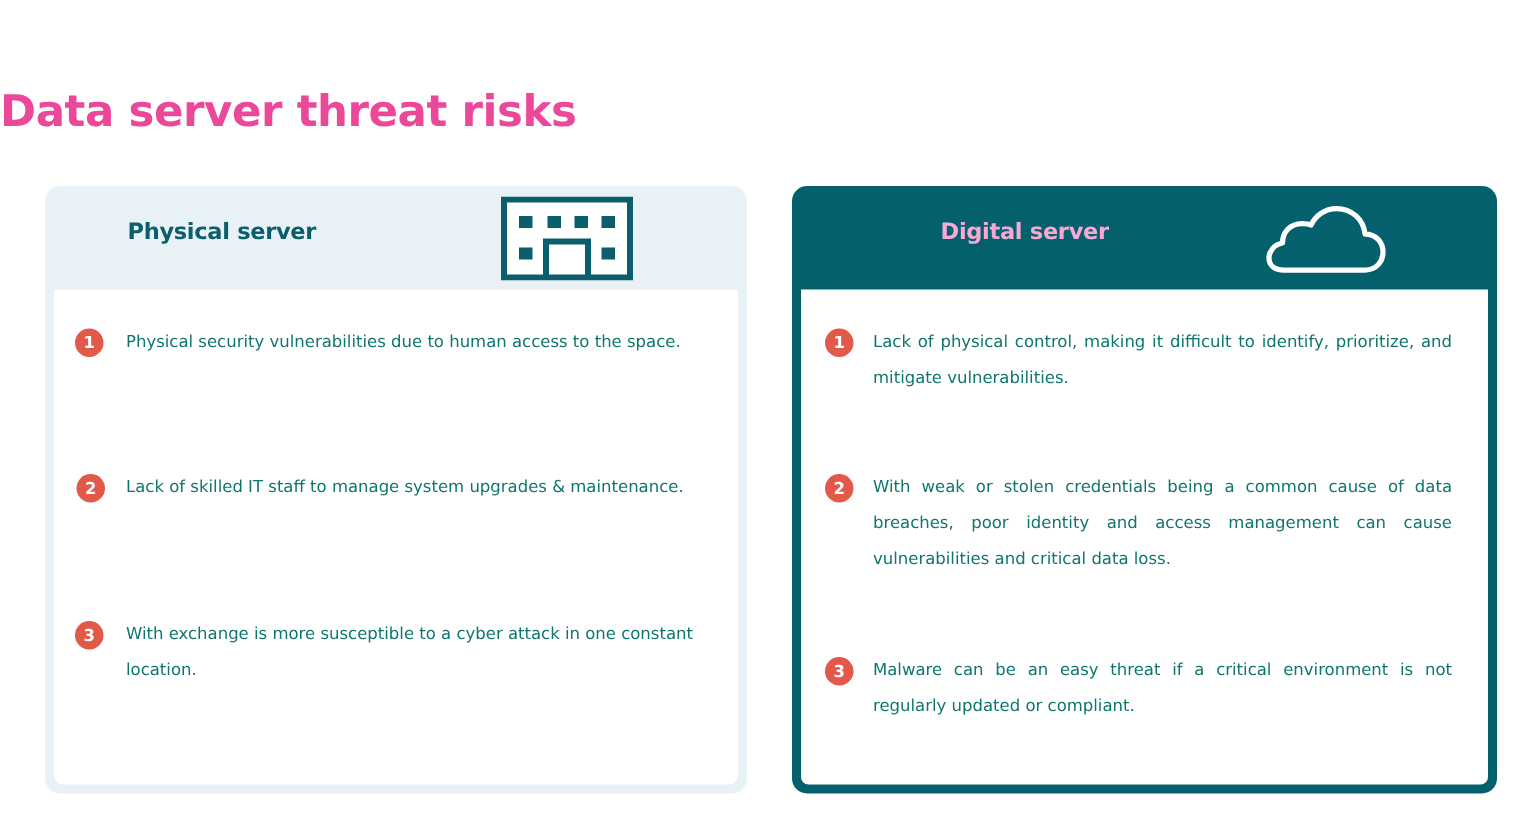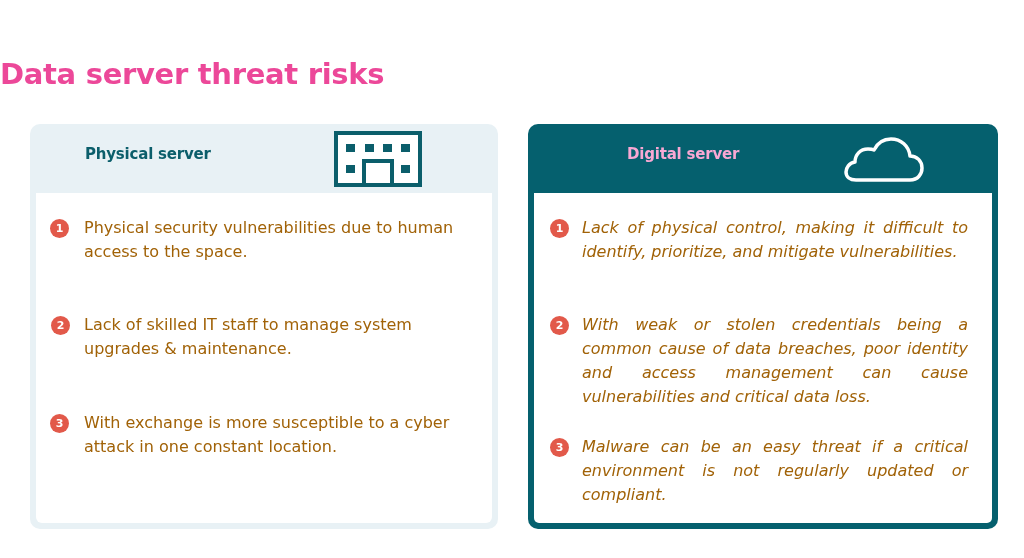--- a/index.html
+++ b/index.html
@@ -30,24 +30,24 @@
     }
     .physical .card-body { left: 6px; right: 6px; bottom: 6px; border-radius: 0 0 6px 6px; }
     .digital .card-body { left: 6px; right: 6px; bottom: 6px; border-radius: 0 0 5px 5px; }
     .item { position: absolute; left: 0; right: 0; }
     .badge {
       position: absolute; left: 14px; top: 3px; width: 19px; height: 19px; border-radius: 50%;
       background: #e2594a; color: #ffffff; font-size: 11px; font-weight: bold;
       text-align: center; line-height: 19px;
     }
     .item-text {
-      position: absolute; left: 48px; font-size: 16px; line-height: 24px; color: #a16207;
+      position: absolute; left: 48px; font-size: 11px; line-height: 24px; color: #0f766e;
     }
     .physical .item-text { right: 20px; }
-    .digital .item-text { right: 24px; text-align: justify; text-align-last: left; font-style: italic; }
+    .digital .item-text { right: 24px; text-align: justify; text-align-last: left; }
   </style>
 </head>
 <body>
 
 <div class="title">Data server threat risks</div>
 
 <div class="card physical">
   <div class="card-header">
     <div class="card-title">Physical server</div>
     <svg class="card-icon" viewBox="0 0 88 56">

